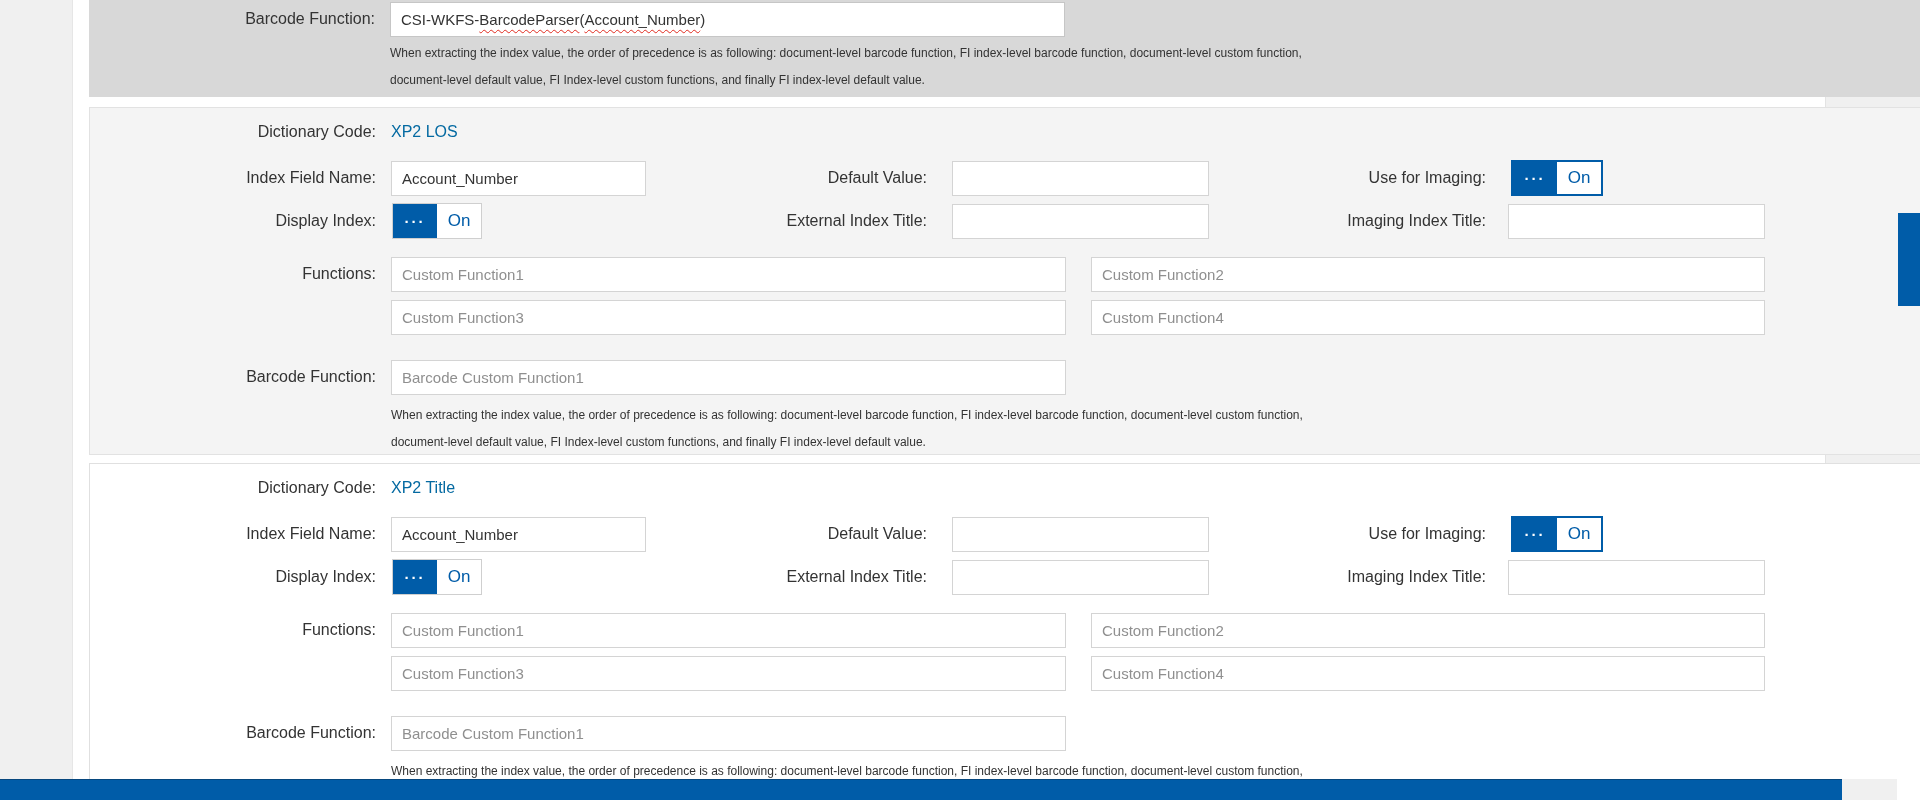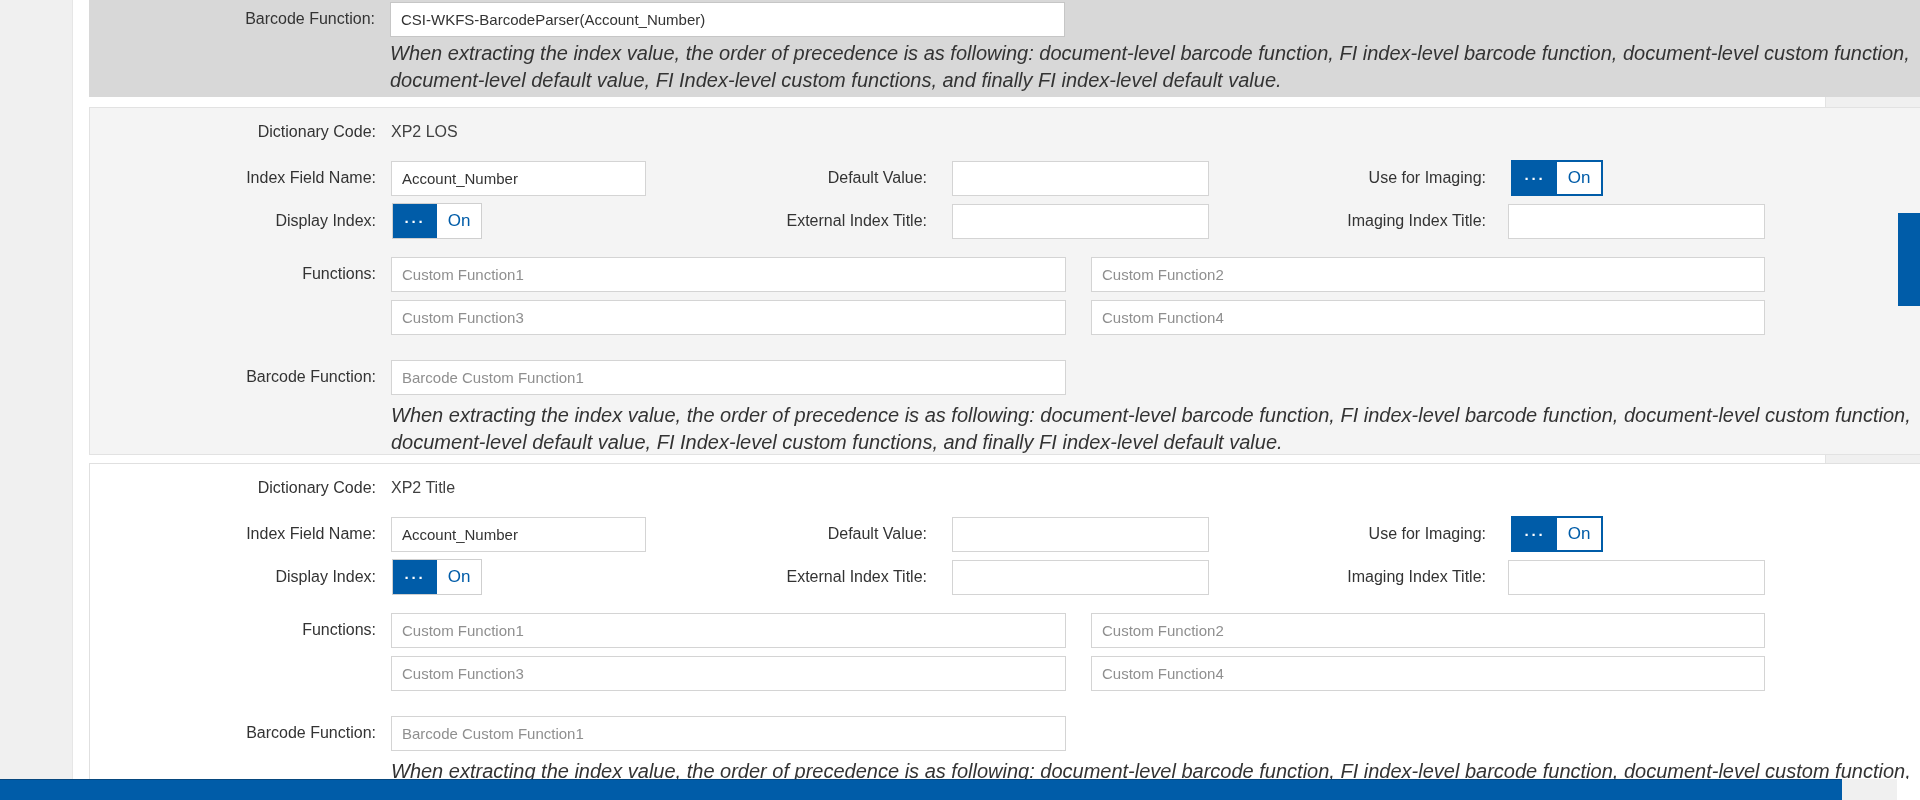--- a/index.html
+++ b/index.html
@@ -9,39 +9,39 @@
 
   #content-col { position:absolute; left:72px; top:0; width:1754px; height:800px;
                  background:#ffffff; border-left:1px solid #e6e6e6; border-right:1px solid #e3e3e3; }
 
   .section { position:absolute; left:16px; width:1918px; }
   #section-top { top:0; height:97px; background:#d8d8d8; }
   #panel-1 { top:107px; height:348px; background:#f4f4f4; border:1px solid #e2e2e2; }
   #panel-2 { top:463px; height:348px; background:#ffffff; border:1px solid #e0e0e0; }
 
   .lbl { position:absolute; color:#333; font-size:16px; line-height:20px; text-align:right; white-space:nowrap; }
-  .val { position:absolute; color:#404040; font-size:16px; line-height:20px; white-space:nowrap; }
+  .val { position:absolute; color:#0369a1; font-size:16px; line-height:20px; white-space:nowrap; }
 
   .inp { position:absolute; height:35px; border:1px solid #d4d4d4; background:#fff;
          font-family:inherit; font-size:15px; color:#333; padding:0 10px; outline:none; }
   .inp::placeholder { color:#8f8f8f; opacity:1; }
 
   .fakeinput { position:absolute; height:35px; background:#fff; border:1px solid #c6c6c6;
                padding:0 10px; display:flex; align-items:center; font-size:15px; color:#333; white-space:pre; }
-  .sq { text-decoration-style:wavy; text-decoration-color:#e02b20;
+  .sq { text-decoration:underline; text-decoration-style:wavy; text-decoration-color:#e02b20;
         text-decoration-thickness:1px; text-underline-offset:4px; }
 
   .toggle { position:absolute; display:flex; height:36px; background:#fff; cursor:pointer; }
   .toggle.focus { border:2px solid #005ca8; }
   .toggle.plain { border:1px solid #cfcfcf; }
   .tseg-dots { width:44px; background:#005ca8; color:#fff; display:flex; align-items:center;
                justify-content:center; font-weight:bold; letter-spacing:2px; font-size:15px; }
   .tseg-on { width:44px; color:#005ca8; display:flex; align-items:center; justify-content:center; font-size:17px; }
 
-  .ptext { position:absolute; left:301px; width:1420px; color:#333; font-size:20px; line-height:27px;font-style:italic; }
+  .ptext { position:absolute; left:301px; width:1420px; color:#333; font-size:12px; line-height:27px; }
   .ptext div { white-space:nowrap; }
 
   #footer-bar { position:absolute; left:0; top:779px; width:1842px; height:21px;
                 background:#005ca8; border-top:1px solid #07477e; z-index:5; }
   #footer-gap-gray { position:absolute; left:1842px; top:779px; width:55px; height:21px; background:#f0f0f0; z-index:5; }
   #footer-gap-white { position:absolute; left:1897px; top:779px; width:23px; height:21px; background:#ffffff; z-index:5; }
   #scroll-thumb { position:absolute; left:1898px; top:213px; width:22px; height:93px; background:#005ca8; z-index:6; cursor:pointer; }
 </style>
 </head>
 <body>

